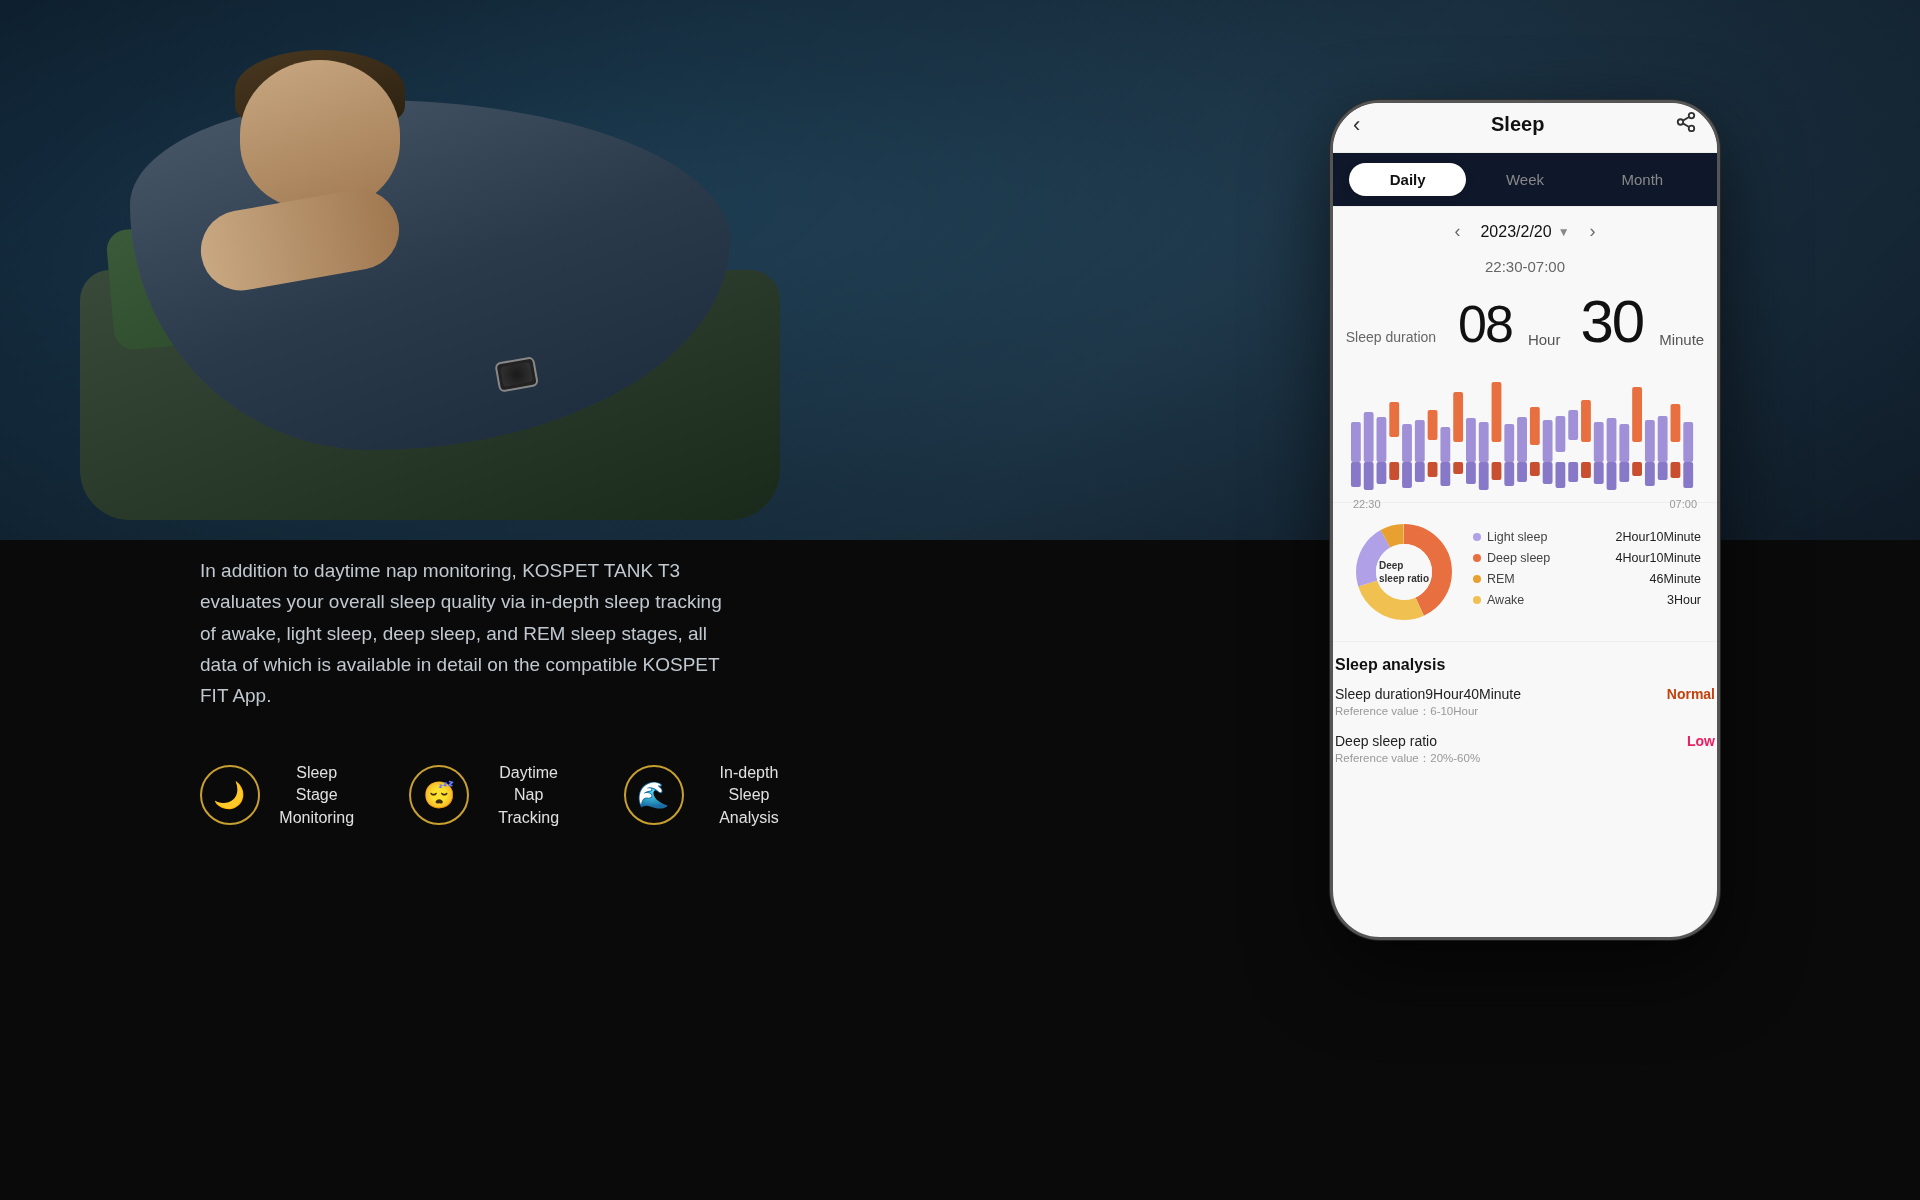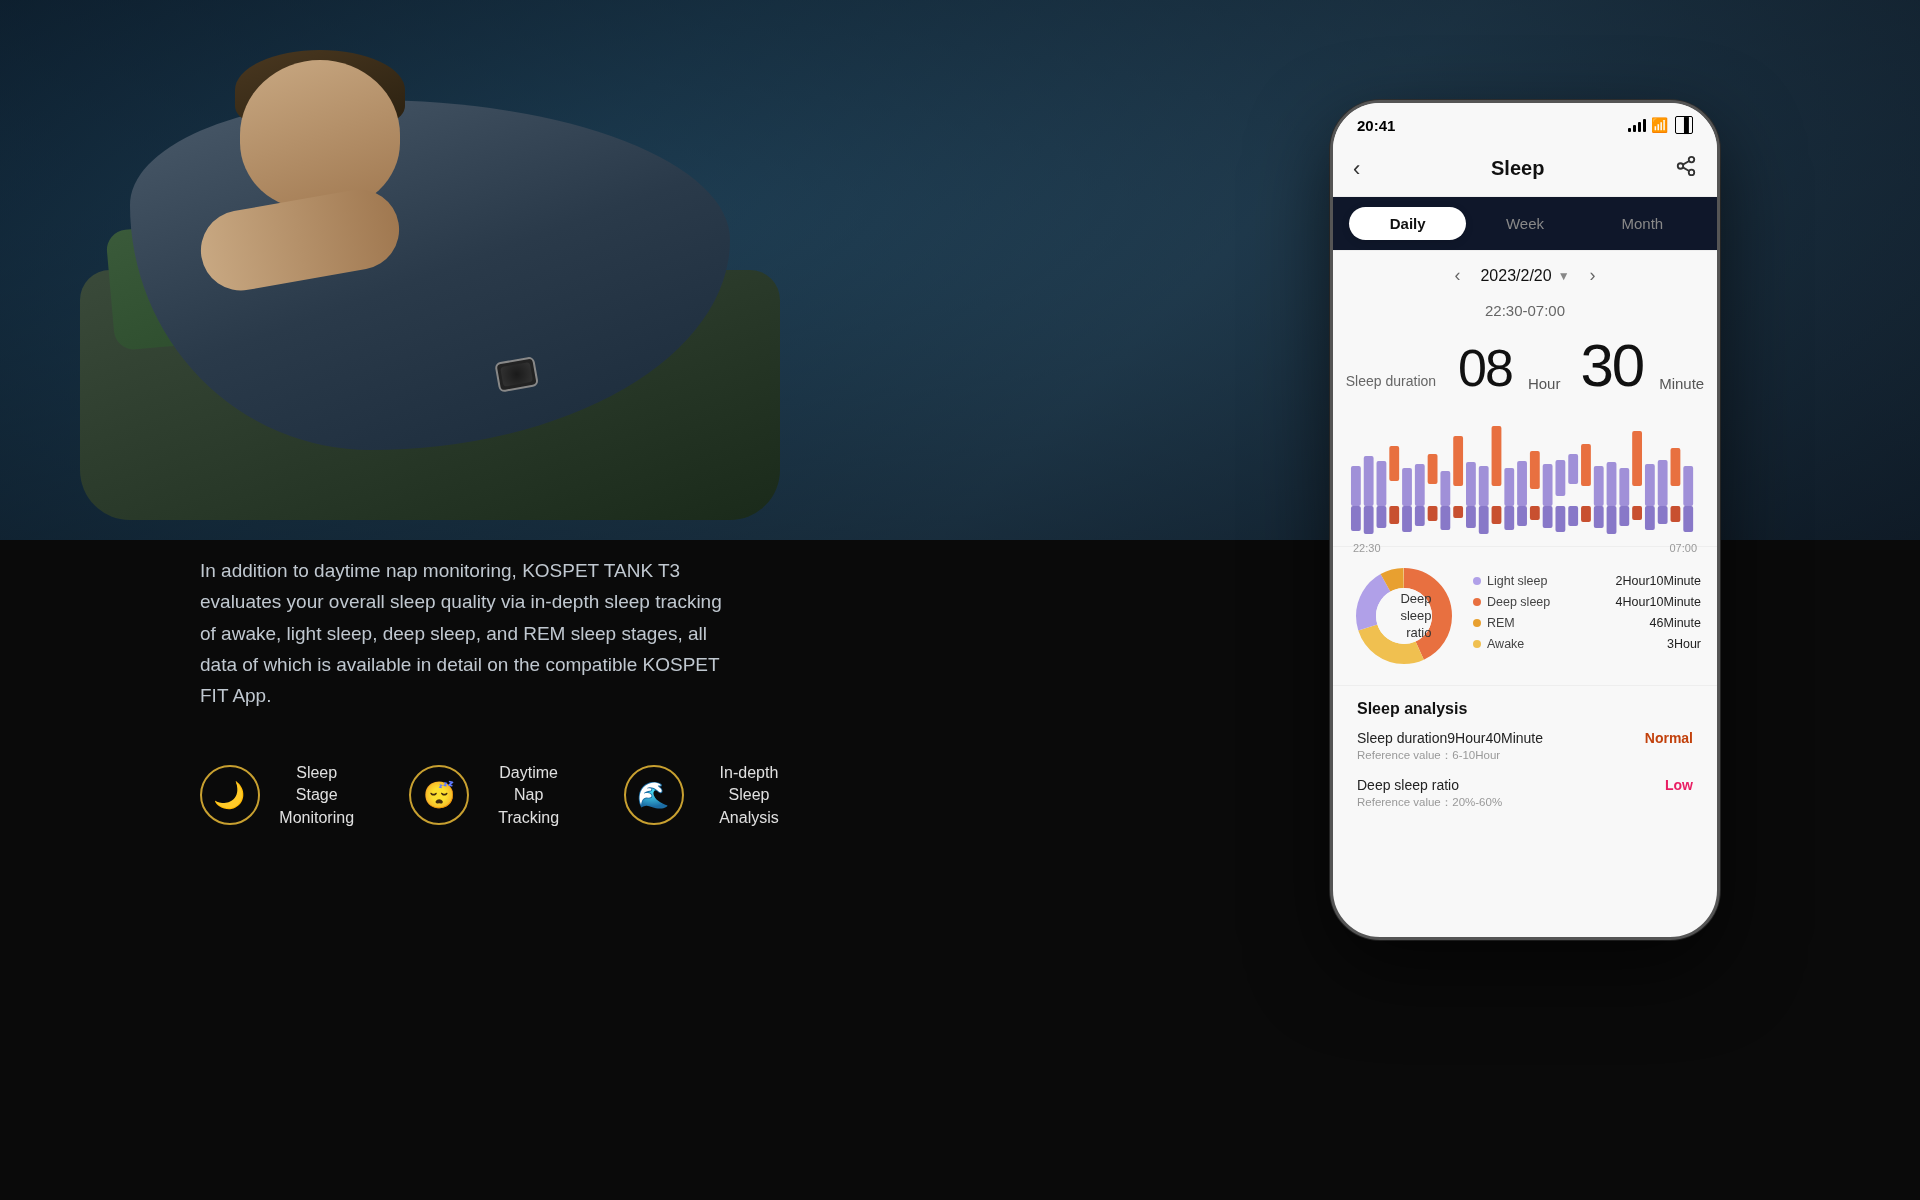--- a/index.html
+++ b/index.html
@@ -349,24 +349,24 @@
       flex-shrink: 0;
     }
     .donut-svg {
       width: 110px;
       height: 110px;
     }
     .donut-center-text {
       position: absolute;
       top: 50%; left: 50%;
       transform: translate(-50%, -50%);
-      text-align: right;
-      font-size: 13px;
+      text-align: left;
+      font-size: 10px;
       color: #333;
-      font-weight: 400;
+      font-weight: 700;
       line-height: 1.3;
     }
     .legend {
       flex: 1;
     }
     .legend-item {
       display: flex;
       align-items: center;
       justify-content: space-between;
       margin-bottom: 7px;
@@ -384,21 +384,21 @@
       border-radius: 50%;
       flex-shrink: 0;
     }
     .legend-value {
       color: #222;
       font-weight: 500;
     }
 
     
     .analysis-section {
-      padding: 14px 24px;
+      padding: 14px 2px;
       border-top: 1px solid #eee;
     }
     .analysis-title {
       font-size: 16px;
       font-weight: 600;
       color: #111;
       margin-bottom: 12px;
     }
     .analysis-item {
       margin-bottom: 14px;
@@ -461,33 +461,20 @@
     <div class="feature-item">
       <div class="feature-icon">🌊</div>
       <div class="feature-text">In-depth Sleep<br>Analysis</div>
     </div>
   </div>
 </div>
 
 <div class="phone-container">
   <div class="phone-shell">
 
-    <div class="status-bar">
-      <span>20:41</span>
-      <div class="status-icons">
-        <div class="signal-bars">
-          <div class="signal-bar" style="height:4px;"></div>
-          <div class="signal-bar" style="height:7px;"></div>
-          <div class="signal-bar" style="height:10px;"></div>
-          <div class="signal-bar" style="height:13px;"></div>
-        </div>
-        <span style="font-size:14px;">📶</span>
-        <span style="font-size:14px; border:1.5px solid #000; border-radius:2px; padding:0 3px;">▐</span>
-      </div>
-    </div>
 
     <div class="app-header">
       <span class="back-btn">‹</span>
       <span class="app-title">Sleep</span>
       <span class="share-btn">
         <svg width="22" height="22" viewBox="0 0 24 24" fill="none" stroke="#333" stroke-width="2">
           <circle cx="18" cy="5" r="3"></circle>
             <circle cx="6" cy="12" r="3"></circle>
             <circle cx="18" cy="19" r="3"></circle>
           <line x1="8.59" y1="13.51" x2="15.42" y2="17.49"></line>

